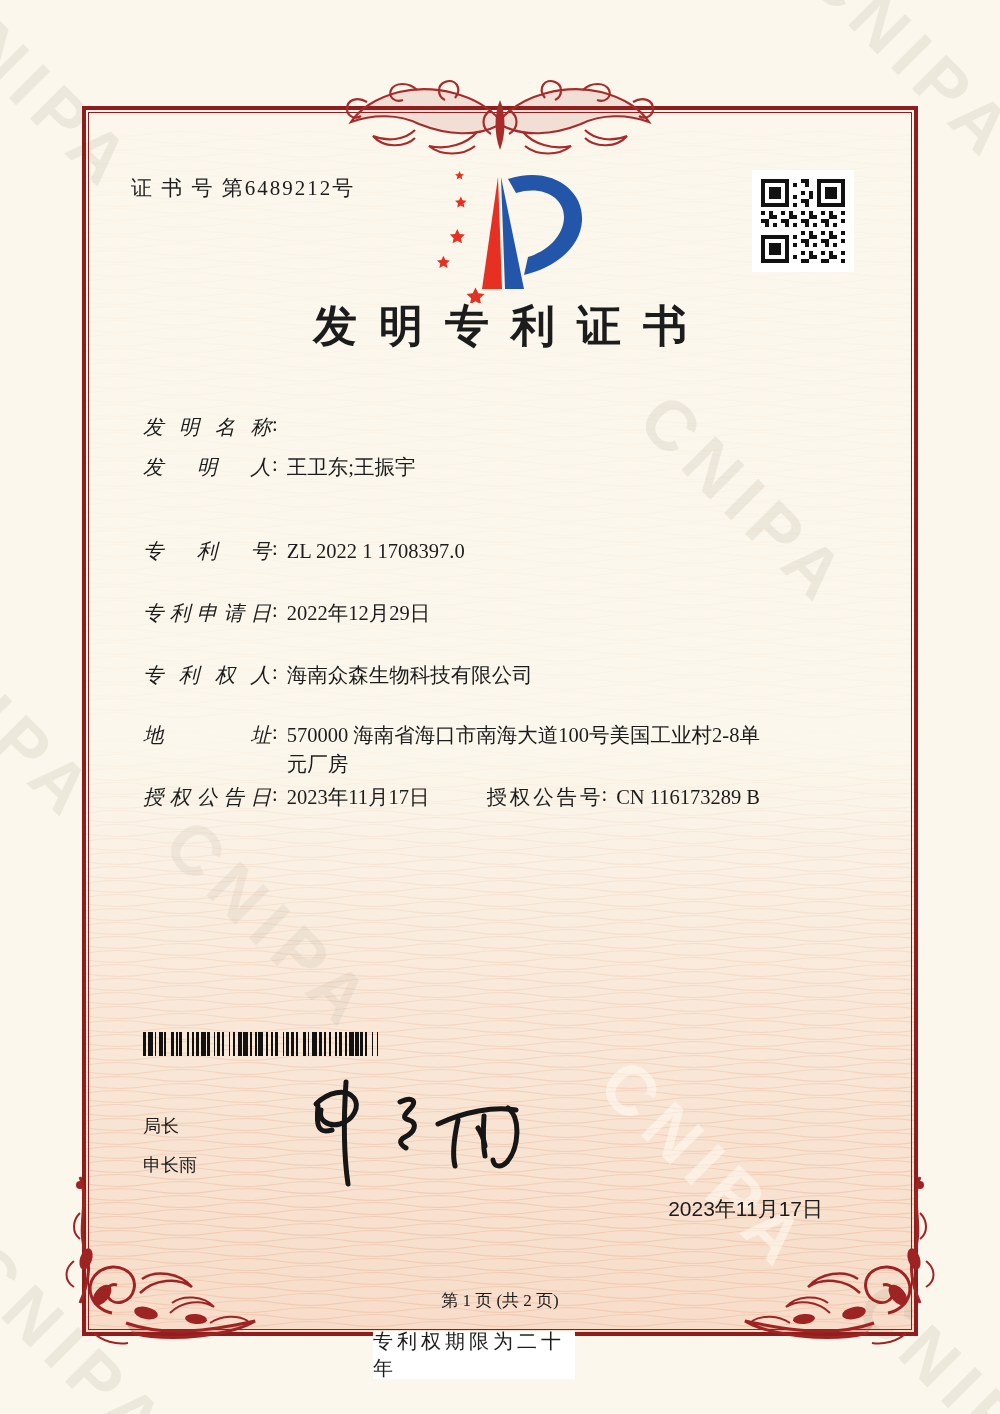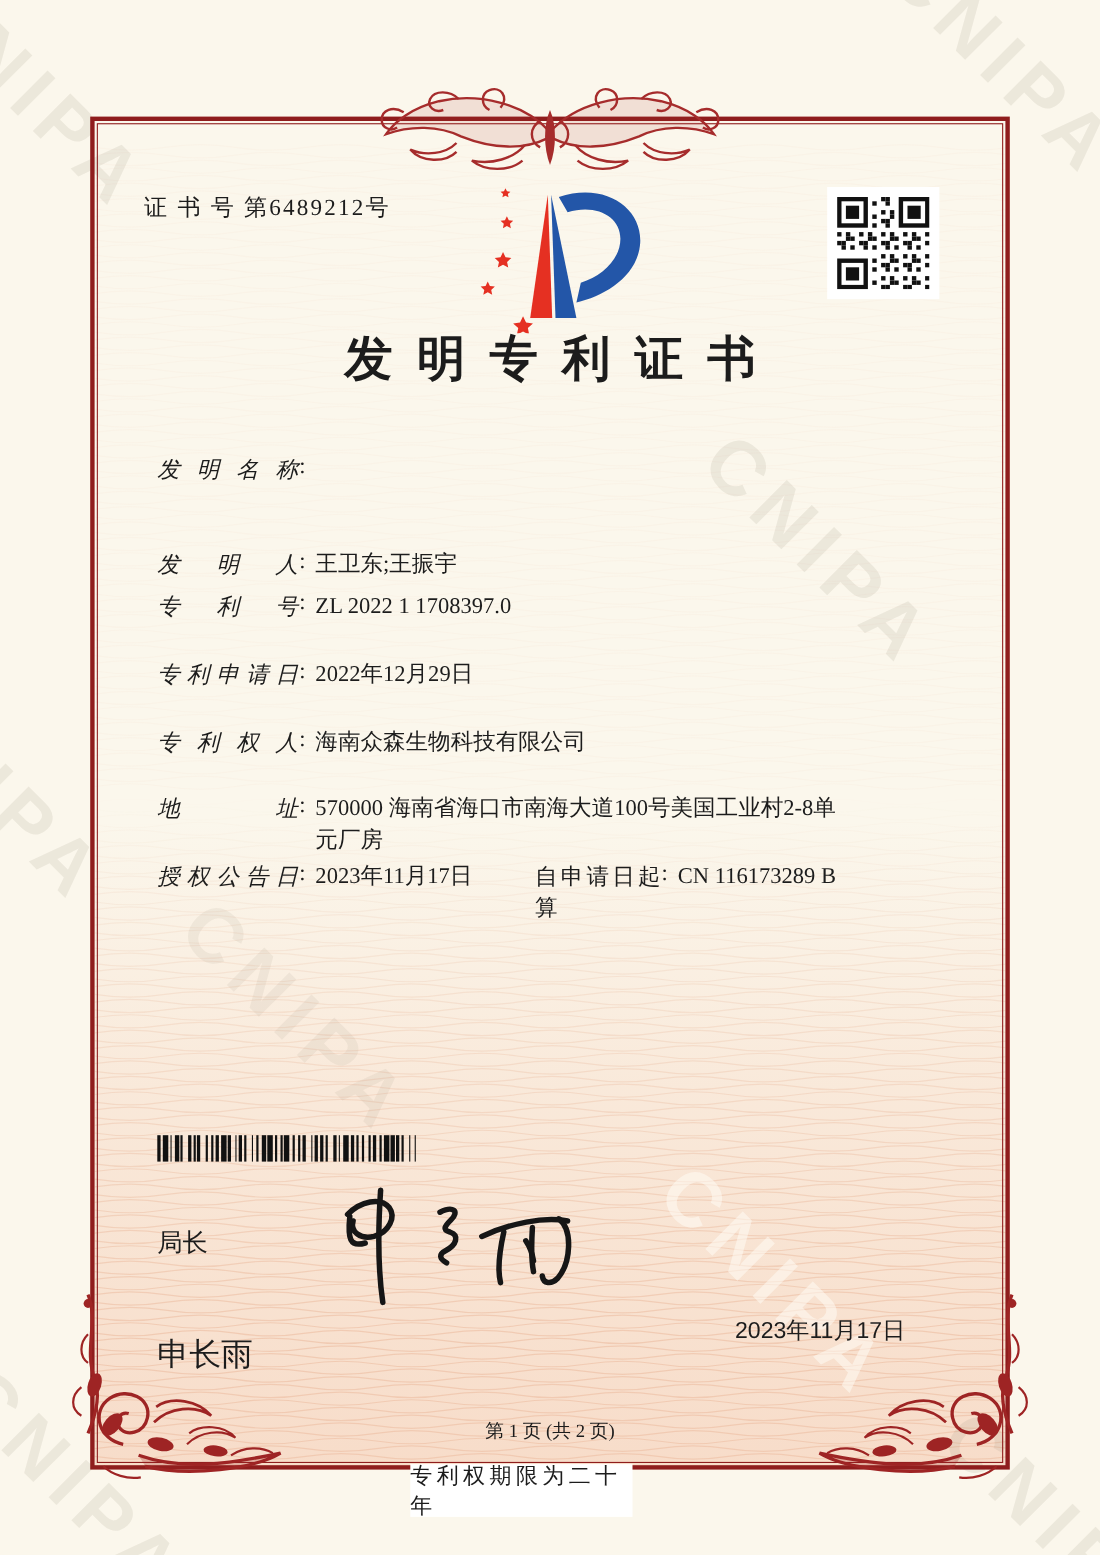--- a/index.html
+++ b/index.html
@@ -37,23 +37,23 @@
   .fvalue.addr{max-width:478px;}
   .flabel2{display:inline-block;width:114px;text-align:justify;text-align-last:justify;margin-left:57px;}
 
   .body-text{left:127px;top:824px;width:752px;z-index:5;}
   .body-text p{margin:0 0 5px 0;font-size:19.5px;line-height:34px;text-indent:2em;
                font-family:"Liberation Serif","DejaVu Serif",serif;}
 
   #barcode{left:143px;top:1032px;height:24px;display:flex;z-index:5;}
   #barcode div{height:100%;}
 
-  .director-label{left:143px;top:1114px;font-size:23px;z-index:5;
+  .director-label{left:143px;top:1114px;font-size:18px;z-index:5;
       font-family:"Liberation Sans","DejaVu Sans",sans-serif;}
-  .director-name{left:143px;top:1212px;font-size:29px;z-index:5;
+  .director-name{left:143px;top:1153px;font-size:18px;z-index:5;
       font-family:Liberation Sans, sans-serif;}
   .signature{left:288px;top:1068px;z-index:5;}
 
   .issue-date{right:177px;top:1195px;font-size:21px;z-index:5;
       font-family:"Liberation Sans","DejaVu Sans",sans-serif;font-weight:500;}
 
   .page-info{left:0;top:1289px;width:100%;text-align:center;font-size:17px;z-index:5;}
 
   .footer-note{left:373px;top:1331px;width:202px;height:48px;background:#ffffff;z-index:6;
       display:flex;align-items:center;justify-content:center;font-size:20px;letter-spacing:4px;}
@@ -363,21 +363,21 @@
   <path fill="#2356a8" d="M77 14 L81 126 L100 126 Z"></path>
   <path fill="#2356a8" d="M84 16 C126 2 160 26 158 58 C156 88 126 106 100 112 L104 94 C124 88 140 72 140 54 C140 34 118 22 92 30 Z"></path>
 </svg>
 
 <div class="abs title">发明专利证书</div>
 
 <div class="abs frow" style="top:413px">
   <span class="flabel">发明名称</span>
     <span class="fcolon">:</span>
 </div>
-<div class="abs frow" style="top:499px">
+<div class="abs frow" style="top:453px">
   <span class="flabel">发明人</span>
     <span class="fcolon">:</span>
   <span class="fvalue">王卫东;王振宇</span>
 </div>
 <div class="abs frow" style="top:537px">
   <span class="flabel">专利号</span>
     <span class="fcolon">:</span>
   <span class="fvalue">ZL 2022 1 1708397.0</span>
 </div>
 <div class="abs frow" style="top:599px">
@@ -392,21 +392,21 @@
 </div>
 <div class="abs frow" style="top:721px">
   <span class="flabel">地址</span>
     <span class="fcolon">:</span>
   <span class="fvalue addr">570000 海南省海口市南海大道100号美国工业村2-8单元厂房</span>
 </div>
 <div class="abs frow" style="top:783px">
   <span class="flabel">授权公告日</span>
     <span class="fcolon">:</span>
   <span class="fvalue">2023年11月17日</span>
-  <span class="flabel2">自申请日起算</span>
+  <span class="flabel2">授权公告号</span>
     <span class="fcolon">:</span>
   <span class="fvalue">CN 116173289 B</span>
 </div>
 
 <div class="abs body-text">
 </div>
 
 <div id="barcode" class="abs">
     <div style="width: 3.3px; background: rgb(17, 17, 17);"></div>
     <div style="width: 1.65px; background: transparent;"></div>

